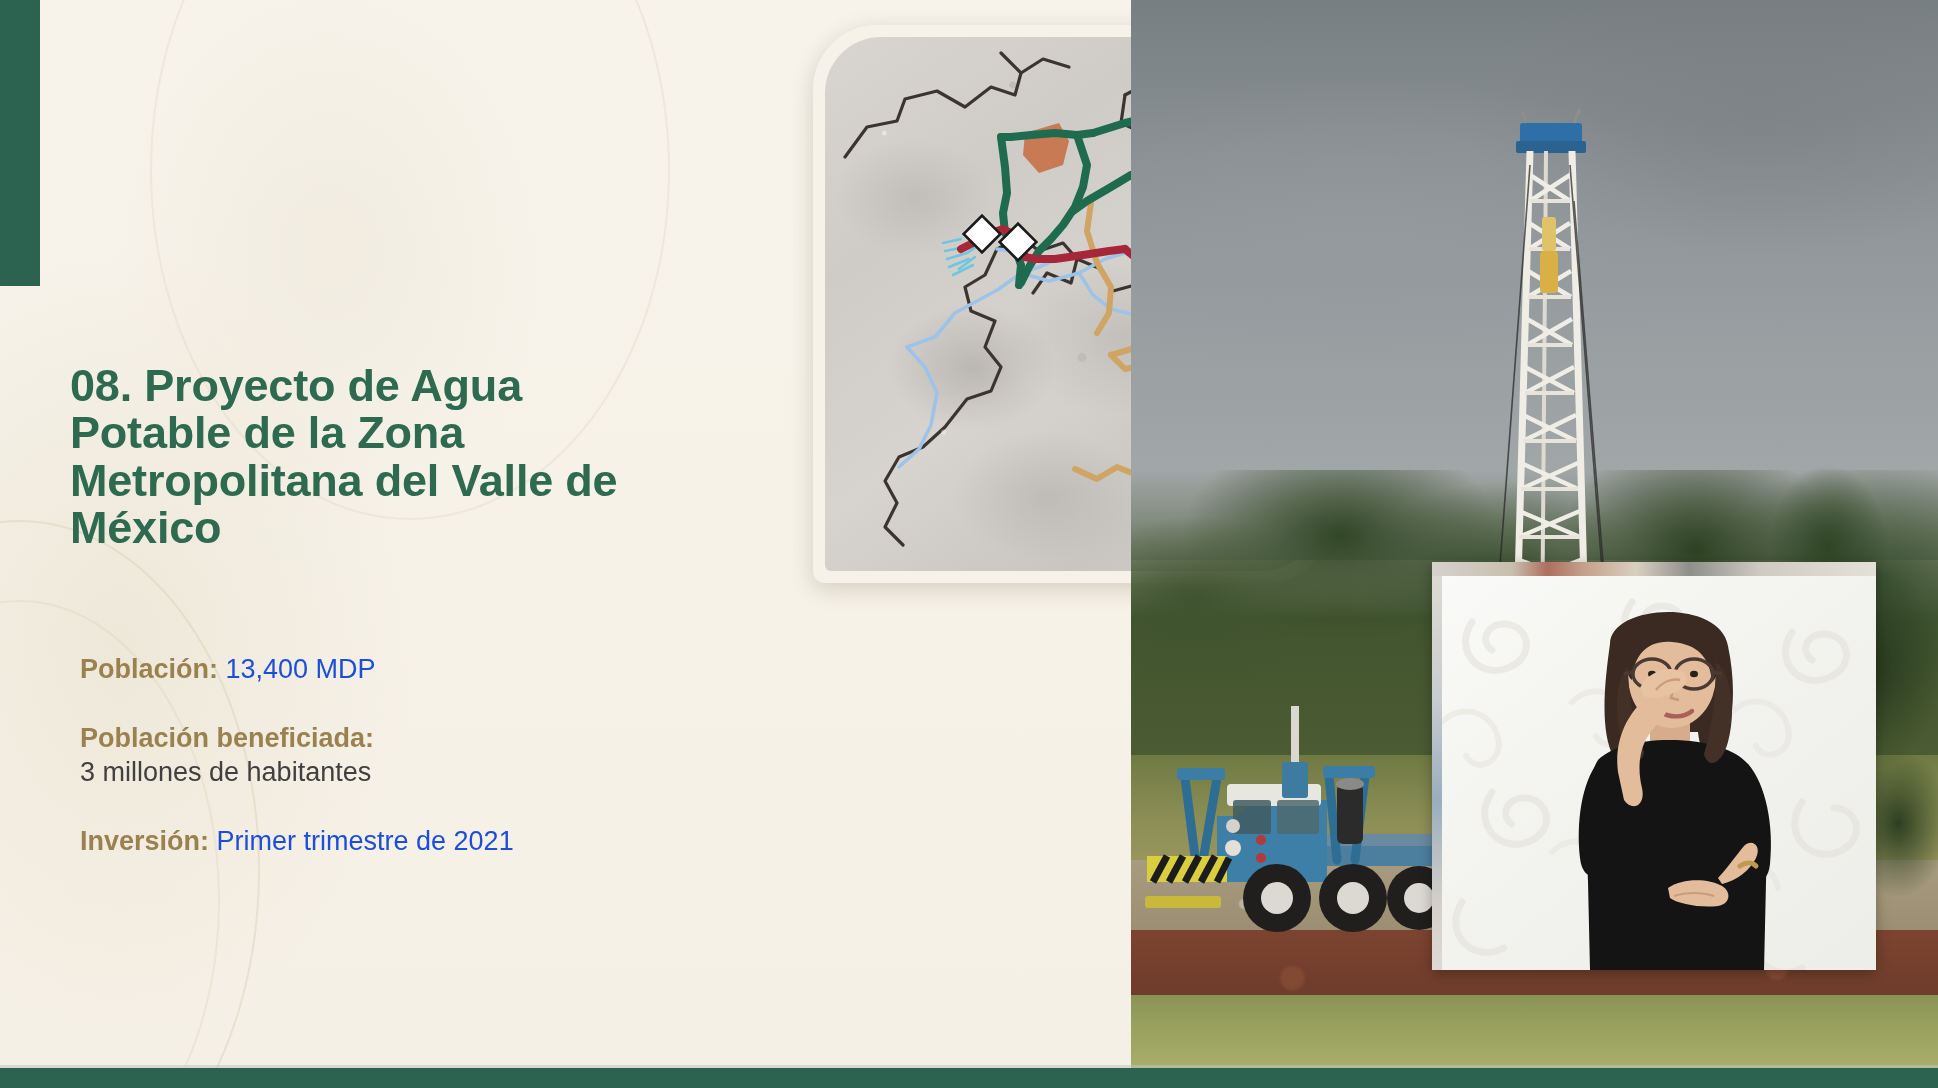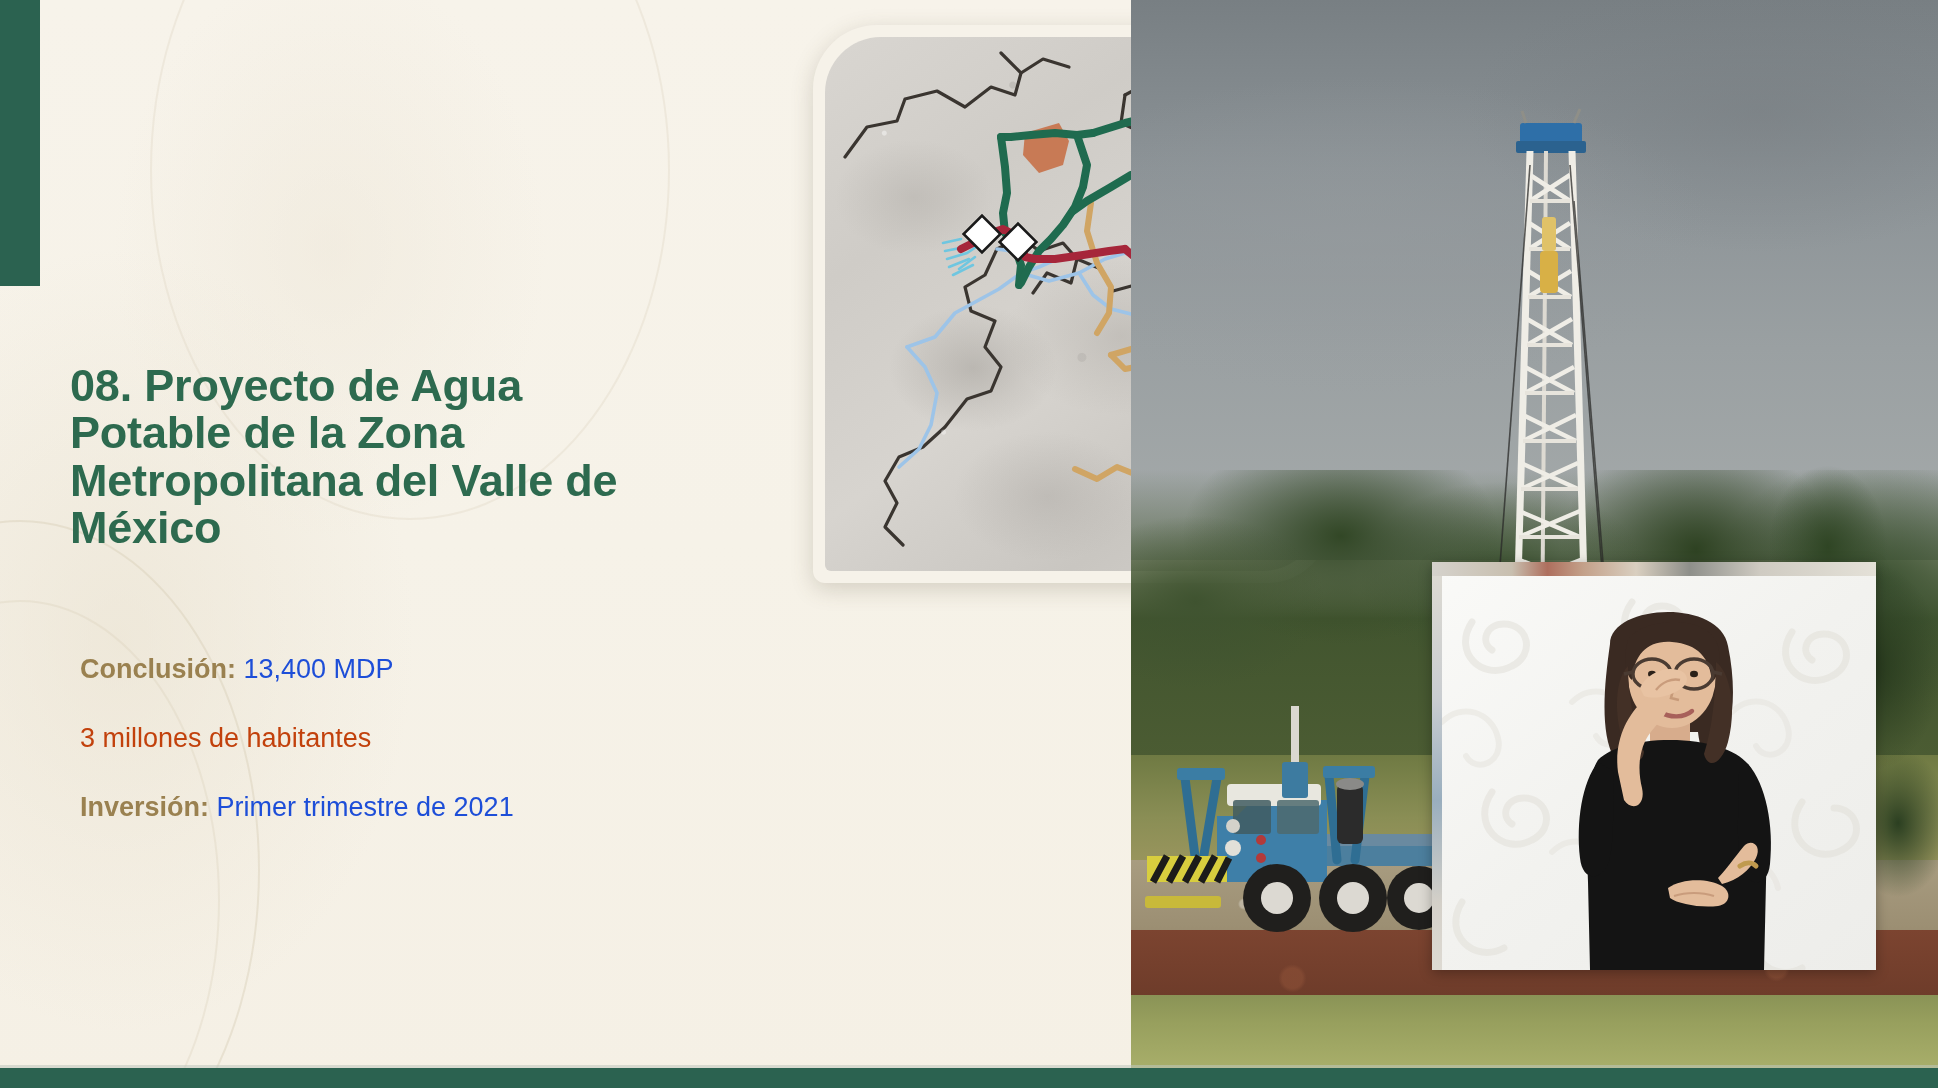--- a/index.html
+++ b/index.html
@@ -52,21 +52,21 @@
     letter-spacing: -0.2px;
     margin-top: 44px;
   }
 
   
   .facts { position: absolute; left: 80px; top: 652px; width: 640px; }
   .fact { margin-bottom: 34px; }
   .fact-line { font-size: 27px; line-height: 1.28; color: #1C1C1C; }
   .fact-key { color: #9A8150; font-weight: 700; }
   .fact-val { color: #1d4ed8; font-weight: 400; }
-  .fact-sub { font-size: 27px; color: #c2410c; font-weight: 400; line-height: 1.3; }
+  .fact-sub { font-size: 27px; color: #404040; font-weight: 400; line-height: 1.3; }
 
   
   .map-card {
     position: absolute; left: 813px; top: 25px;
     width: 518px; height: 558px;
     background: #F6F2E9;
     border-radius: 64px 12px 64px 12px;
     box-shadow: 0 6px 22px rgba(90,80,60,0.22);
     padding: 12px;
     overflow: hidden;
@@ -195,26 +195,29 @@
   <div class="wm-arc wm3"></div>
 
   <div class="green-bar-left"></div>
 
   <h1 class="title">08. Proyecto de Agua Potable de la Zona Metropolitana del Valle de México</h1>
 
   <div class="facts">
 
     <div class="fact">
       <div class="fact-line">
-        <span class="fact-key">Conclusión:</span>
+        <span class="fact-key">Población:</span>
         <span class="fact-val">13,400 MDP</span>
       </div>
     </div>
 
     <div class="fact">
+      <div class="fact-line">
+        <span class="fact-key">Población beneficiada:</span>
+      </div>
       <div class="fact-sub">3 millones de habitantes</div>
     </div>
 
     <div class="fact">
       <div class="fact-line">
         <span class="fact-key">Inversión:</span>
         <span class="fact-val">Primer trimestre de 2021</span>
       </div>
     </div>
 

